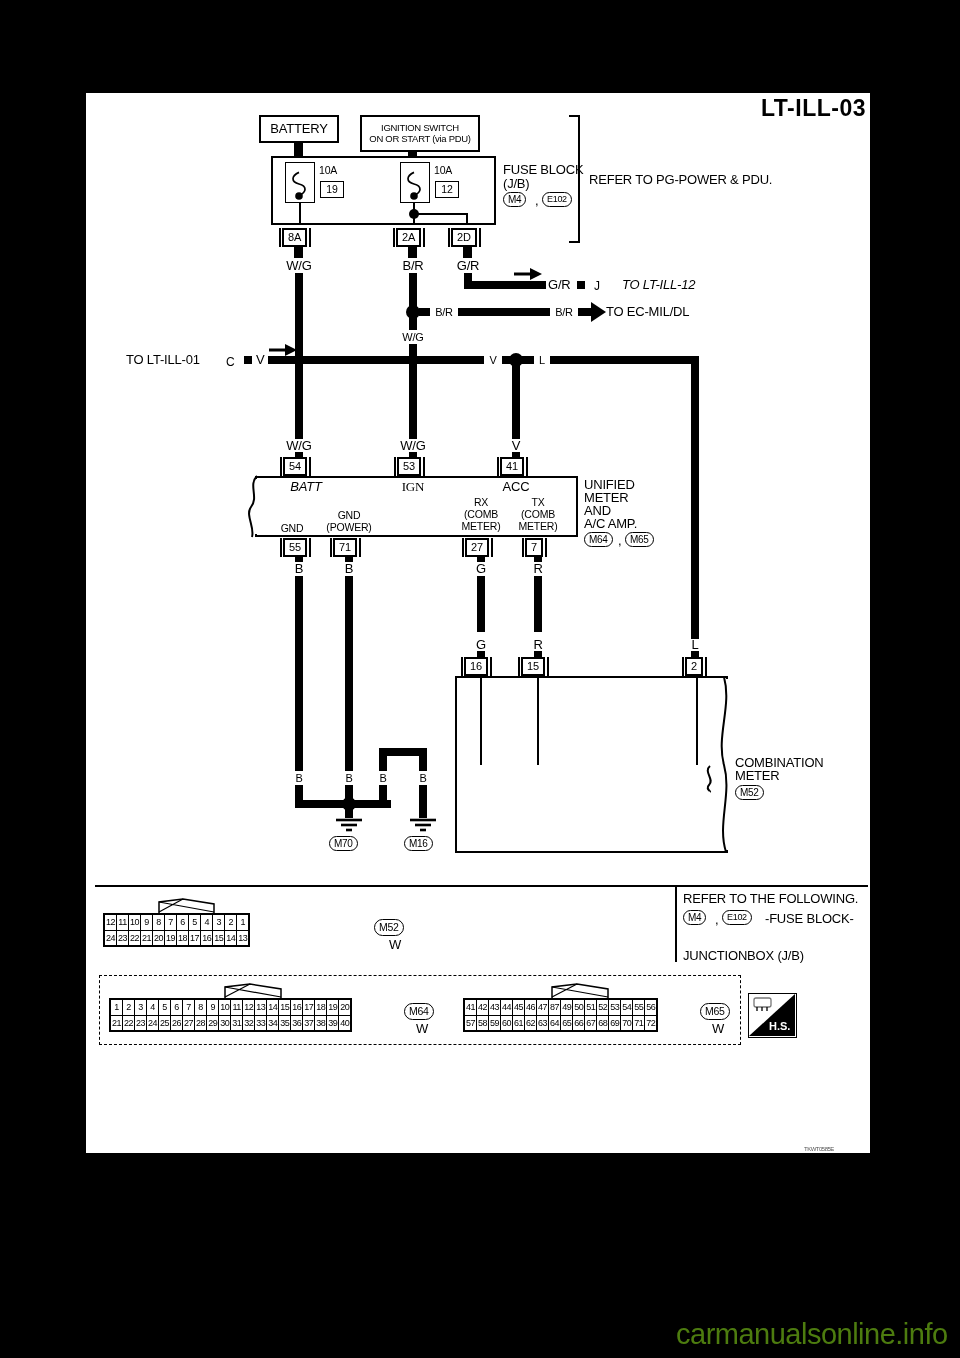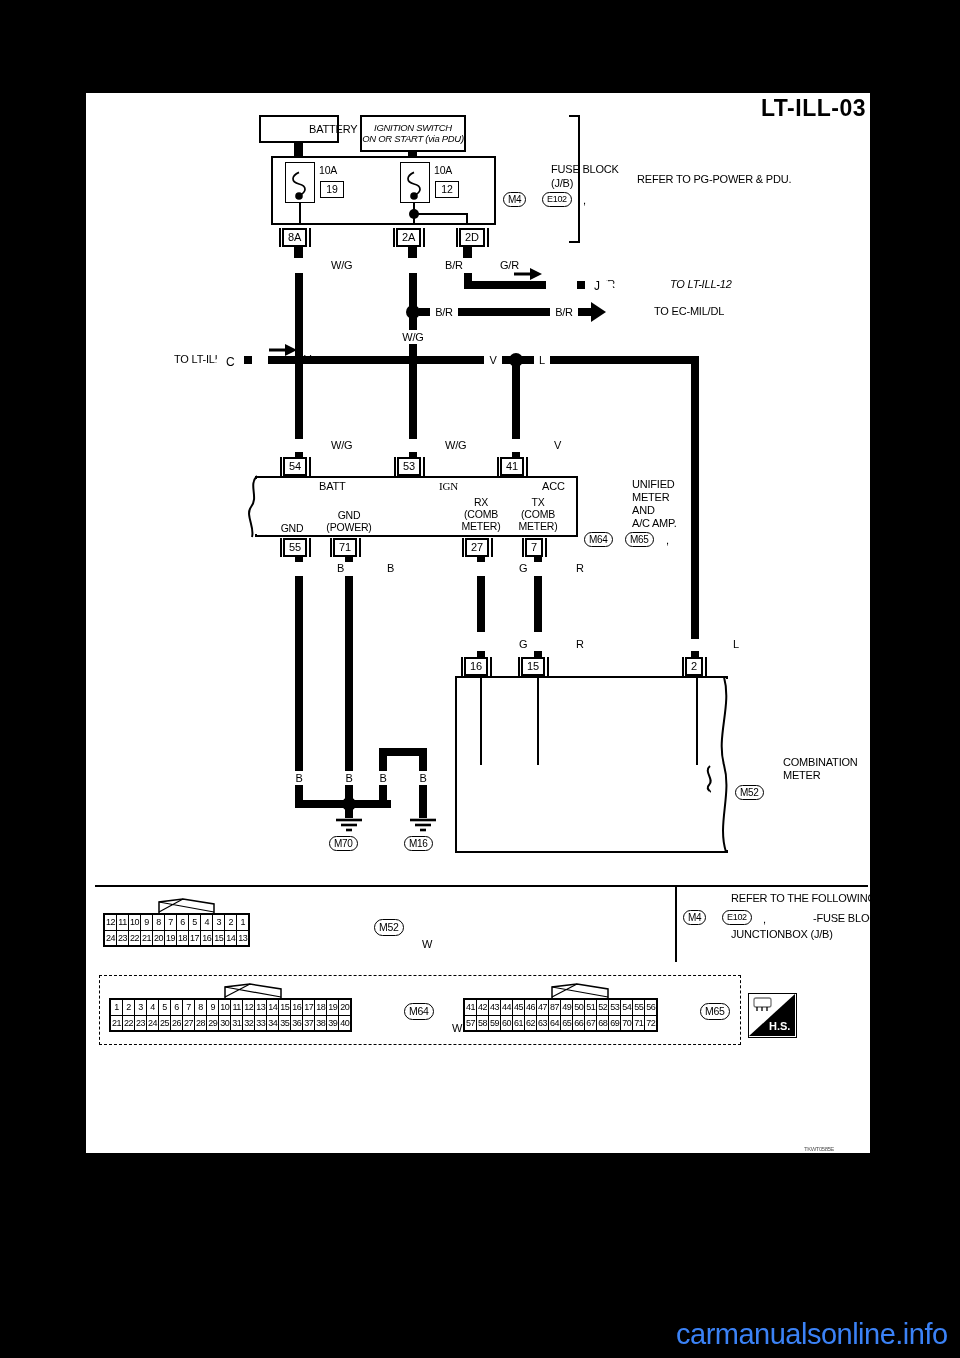--- a/index.html
+++ b/index.html
@@ -1,57 +1,57 @@
 <!DOCTYPE html>
 <html><head>
 <meta charset="utf-8">
 <style>
   * { margin:0; padding:0; box-sizing:border-box; }
   html,body { width:960px; height:1358px; background:#000; overflow:hidden;
               font-family:"Liberation Sans", sans-serif; color:#000; }
   #paper { position:absolute; left:86px; top:93px; width:784px; height:1060px; background:#fff; }
   .abs { position:absolute; }
-  .t { font-size:11px; line-height:13px; letter-spacing:-0.2px; white-space:nowrap;padding-left:48px; }
+  .t { font-size:13px; line-height:13px; letter-spacing:-0.2px; white-space:nowrap; }
   .ts { font-size:10.5px; line-height:12px; letter-spacing:-0.2px; white-space:nowrap; }
   .ctr { text-align:center; }
   .wire { background:#000; position:absolute; }
   .dot { position:absolute; width:14px; height:14px; border-radius:50%; background:#000; }
   .sq { position:absolute; width:8px; height:8px; background:#000; }
   .inline-label { position:absolute; background:#fff; font-size:11px; line-height:14px;
                   text-align:center; letter-spacing:-0.2px; padding:0 1px; }
   .box { position:absolute; border:2px solid #000; background:#fff; }
   .pin { position:absolute; display:flex; align-items:stretch; height:19px; justify-content:center; }
   .pin .bar { width:2px; background:#000; margin:0 1.5px; }
   .pin .num { border:2px solid #000; background:#fff; font-size:11px; line-height:14px;
               padding:0 4px; min-width:14px; text-align:center; }
   .oval { display:inline-block; border:1.6px solid #000; border-radius:10px; background:#fff;
           font-size:10px; line-height:13px; padding:0 4px; letter-spacing:-0.3px; white-space:nowrap; }
   .gridtab { position:absolute; }
   table.cgrid { border-collapse:collapse; background:#fff; border:2px solid #000; }
   table.cgrid td { border:1px solid #000; font-size:9px; letter-spacing:-0.5px;
                    text-align:center; height:16px; padding:0 1px; }
   td.w12 { width:12px; }
   .title { font-size:23px; font-weight:bold; letter-spacing:0.5px; }
-  .watermark { position:absolute; left:676px; top:1318px; font-size:29px; color:#3b82f6;
+  .watermark { position:absolute; left:676px; top:1318px; font-size:29px; color:#4d7c0f;
                letter-spacing:-0.5px; }
   .figcode { position:absolute; left:718px; top:1053px; font-size:6px; color:#555; letter-spacing:-0.5px; }
   svg line, svg path { stroke:#000; }
   .hsbox { position:absolute; width:49px; height:45px; border:1.5px solid #000; background:#fff; overflow:hidden; }
 </style>
 </head>
 <body>
 
 <div id="paper">
 
   <div class="abs title" style="right:4px; top:2px;">LT-ILL-03</div>
 
   <div class="box" style="left:173px; top:22px; width:80px; height:28px;">
     <div class="t ctr" style="line-height:24px;">BATTERY</div>
   </div>
-  <div class="box" style="left:274px; top:22px; width:106px; height:37px;font-style:italic;">
+  <div class="box" style="left:274px; top:22px; width:120px; height:37px;">
     <div style="font-size:9.5px; line-height:11px; text-align:center; padding-top:5px; letter-spacing:-0.3px;">
       <div>IGNITION SWITCH</div>
       <div>ON OR START (via PDU)</div>
     </div>
   </div>
 
   <div class="wire" style="left:208px; top:49px; width:9px; height:22px;"></div>
   <div class="wire" style="left:322px; top:58px; width:9px; height:13px;"></div>
 
   <div class="box" style="left:185px; top:63px; width:225px; height:69px;"></div>
@@ -95,21 +95,21 @@
   <div class="pin" style="left:191px; top:135px;">
     <i class="bar"></i>
       <span class="num">8A</span>
       <i class="bar"></i>
   </div>
   <div class="pin" style="left:305px; top:135px;">
     <i class="bar"></i>
       <span class="num">2A</span>
       <i class="bar"></i>
   </div>
-  <div class="pin" style="left:368px; top:135px;">
+  <div class="pin" style="left:360px; top:135px;">
     <i class="bar"></i>
       <span class="num">2D</span>
       <i class="bar"></i>
   </div>
   <div class="wire" style="left:208px; top:154px; width:9px; height:11px;"></div>
   <div class="wire" style="left:322px; top:154px; width:9px; height:11px;"></div>
   <div class="wire" style="left:377px; top:154px; width:9px; height:11px;"></div>
   <div class="abs t ctr" style="left:197px; top:166px; width:32px;">W/G</div>
   <div class="abs t ctr" style="left:311px; top:166px; width:32px;">B/R</div>
   <div class="abs t ctr" style="left:366px; top:166px; width:32px;">G/R</div>
@@ -194,21 +194,21 @@
       <i class="bar"></i>
   </div>
 
   <div class="box" style="left:169px; top:383px; width:323px; height:61px;"></div>
   <div class="abs" style="left:165px; top:386px; width:9px; height:55px; background:#fff;"></div>
   <div class="abs" style="left:159px; top:382px;">
     <svg width="15" height="63" viewBox="0 0 15 63">
         <path d="M12 1 C3 10 14 22 6 32 C0 40 10 52 7 62" fill="none" stroke-width="2"></path>
       </svg>
   </div>
-  <div class="abs t ctr" style="left:185px; top:387px; width:44px;">BATT</div>
+  <div class="abs t ctr" style="left:198px; top:387px; width:44px;font-style:italic;">BATT</div>
   <div class="abs t ctr" style="left:305px; top:387px; width:44px;font-family:Liberation Serif, serif;">IGN</div>
   <div class="abs t ctr" style="left:408px; top:387px; width:44px;">ACC</div>
 
   <div class="abs ts ctr" style="left:186px; top:429px; width:40px;">GND</div>
   <div class="abs ts ctr" style="left:236px; top:416px; width:54px;">
     <div>GND</div>
     <div>(POWER)</div>
   </div>
   <div class="abs ts ctr" style="left:368px; top:403px; width:54px;">
     <div>RX</div>
@@ -378,21 +378,21 @@
       </table>
     </div>
   <span class="abs oval" style="left:288px; top:826px; font-size:10.5px; line-height:15px;">M52</span>
   <div class="abs t ctr" style="left:288px; top:845px; width:42px;">W</div>
 
   <div class="abs t" style="left:597px; top:799px;">REFER TO THE FOLLOWING.</div>
   <span class="abs oval" style="left:597px; top:817px;">M4</span>
   <span class="abs t" style="left:629px; top:820px;">,</span>
   <span class="abs oval" style="left:636px; top:817px; font-size:9px;">E102</span>
   <span class="abs t" style="left:679px; top:819px;">-FUSE BLOCK-</span>
-  <div class="abs t" style="left:597px; top:835px;">JUNCTIONBOX (J/B)</div>
+  <div class="abs t" style="left:597px; top:856px;">JUNCTIONBOX (J/B)</div>
 
   <div class="abs" style="left:13px; top:882px; width:642px; height:70px; border:1.5px dashed #000;"></div>
 
   <div class="gridtab" style="left:138px; top:890px;">
     <svg width="58" height="16" viewBox="0 0 58 16" preserveAspectRatio="none">
         <path d="M1 16 V4 L26 1 L57 6 V16" fill="#fff" stroke-width="1.5"></path>
         <path d="M1 4 L57 14 M26 1 L1 14" fill="none" stroke-width="1.2"></path>
       </svg>
   </div>
   <div class="abs" style="left:23px; top:905px;">

